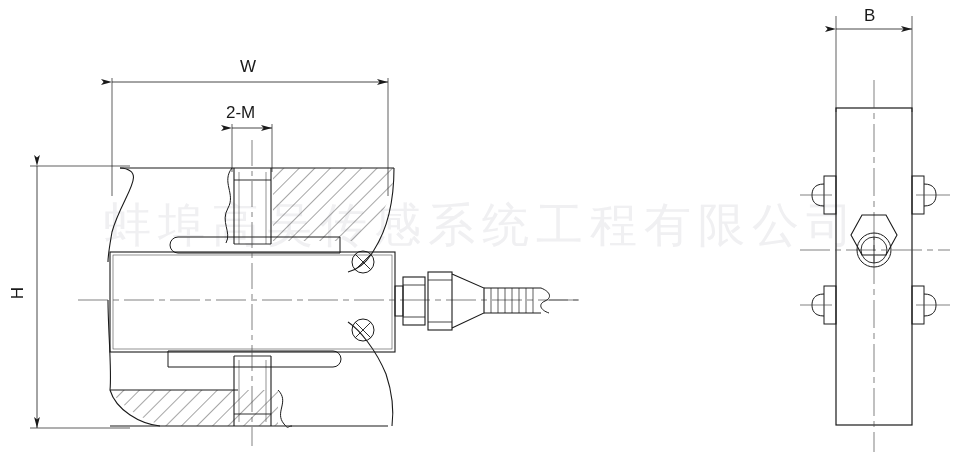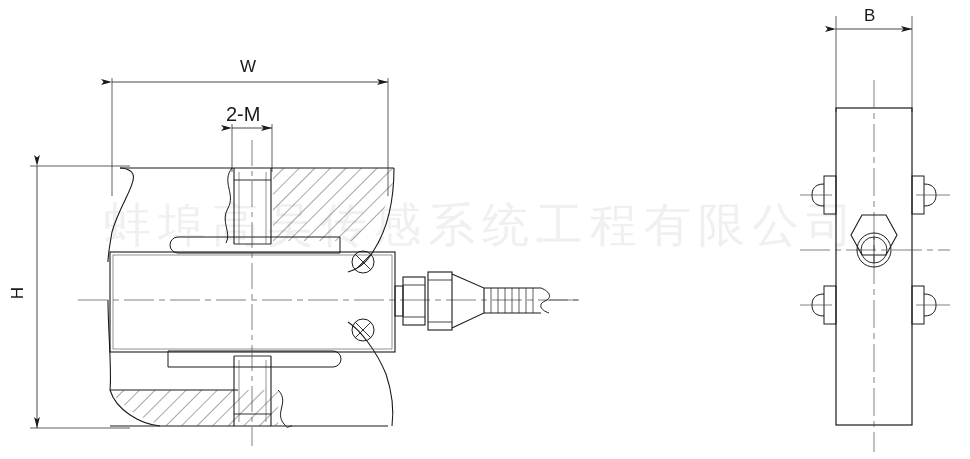--- a/index.html
+++ b/index.html
@@ -48,21 +48,21 @@
     margin-left: -6px;
   }
   .dim-label {
     position: absolute;
     font-family: "Liberation Sans", sans-serif;
     font-size: 17px;
     color: #1a1a1a;
     white-space: nowrap;
   }
   #label-W { left: 240px; top: 57px; }
-  #label-2M { left: 226px; top: 103px; font-size: 20px; letter-spacing: 0px; }
+  #label-2M { left: 226px; top: 103px; font-size: 17px; letter-spacing: 0px; }
   #label-B { left: 864px; top: 6px; }
   #label-H {
     left: 12px;
     top: 283px;
     transform: rotate(-90deg);
     transform-origin: center center;
   }
 </style>
 </head>
 <body>

